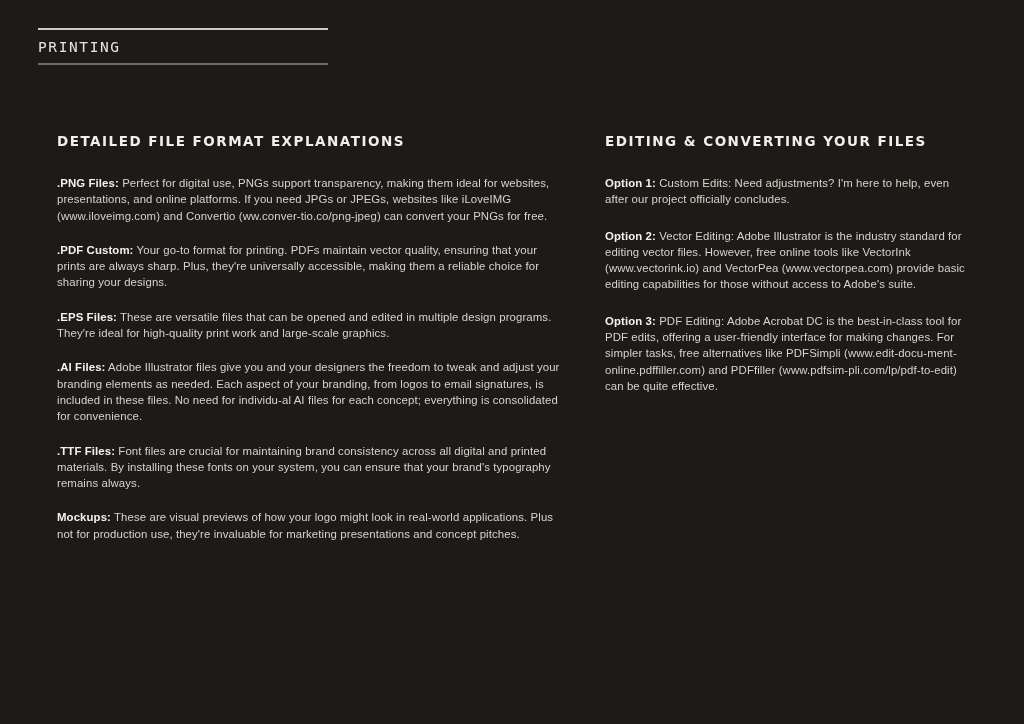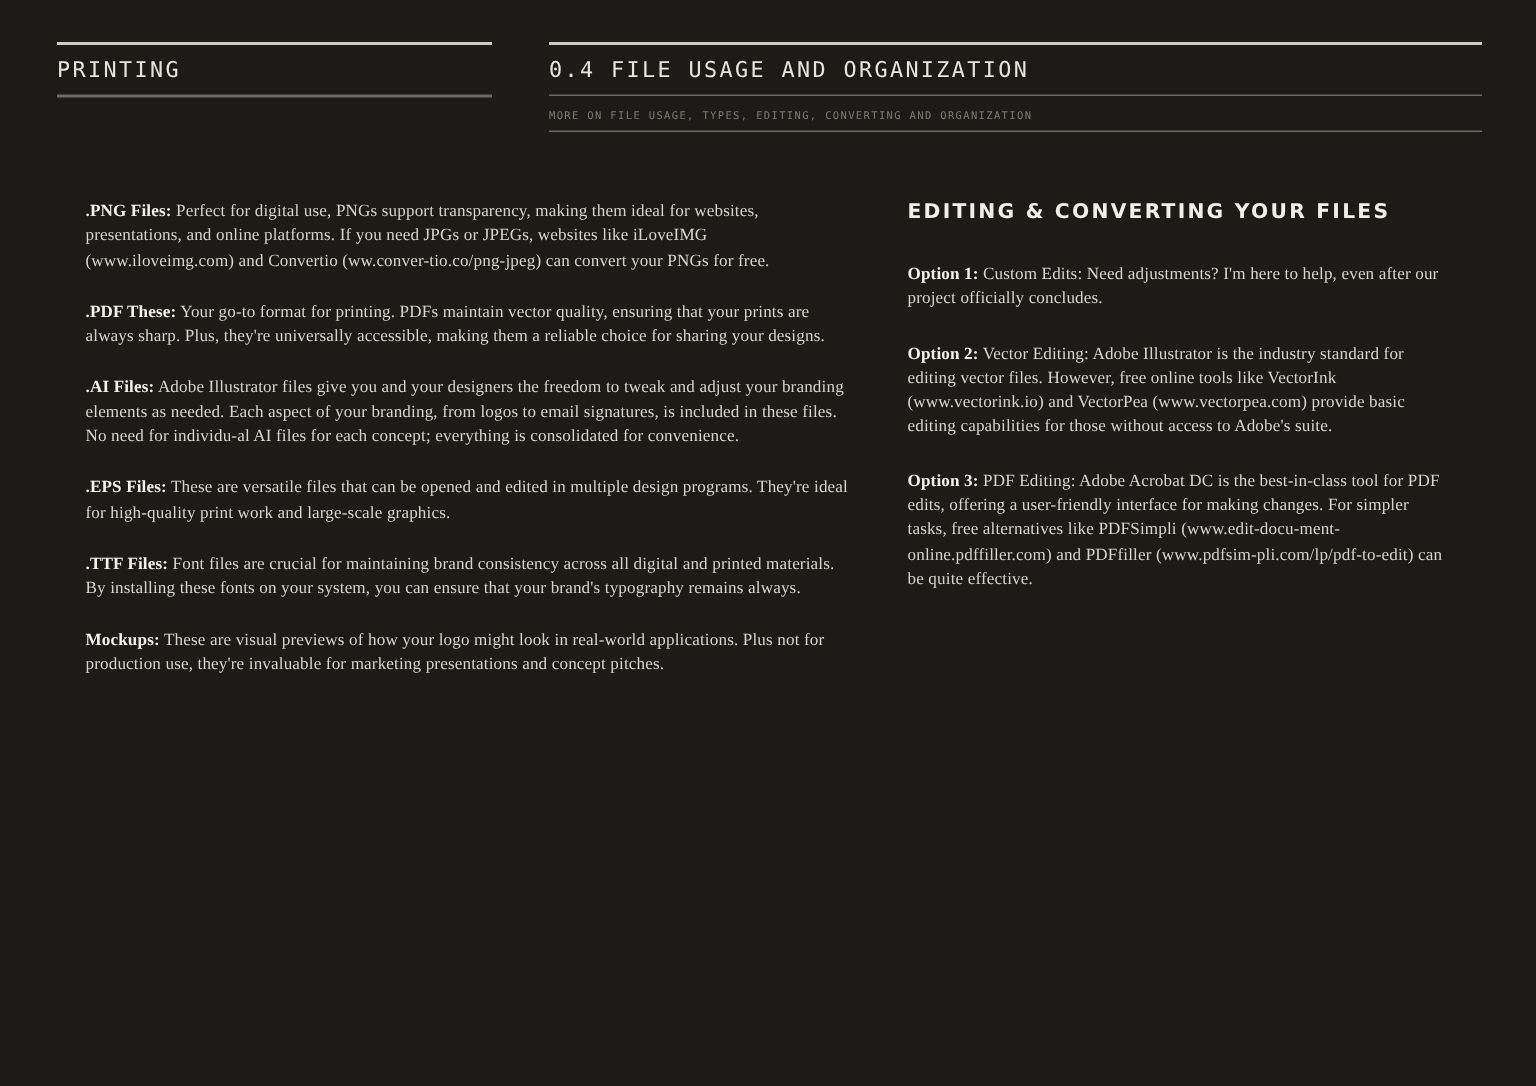--- a/index.html
+++ b/index.html
@@ -92,21 +92,21 @@
   }
   .sec-title {
     font-family: "DejaVu Sans", sans-serif;
     font-weight: bold;
     font-size: 13.5px;
     letter-spacing: 1.5px;
     color: #f2efe8;
     margin: 0 0 26px 0;
   }
   .para {
-    font-family: Liberation Serif, serif;
+    font-family: Liberation Sans, sans-serif;
     font-size: 11.4px;
     line-height: 16.3px;
     color: #d8d4cb;
     margin: 0 0 18px 0;
     letter-spacing: 0.1px;
   }
   .para .lead {
     font-weight: bold;
     color: #f4f1ea;
   }
@@ -119,44 +119,38 @@
 
 <div class="page">
 
   <div class="header">
     <div class="hdr-col-left">
       <div class="rule"></div>
       <div class="hdr-title">PRINTING</div>
       <div class="rule thin"></div>
       <div class="rule thin"></div>
     </div>
-    <div class="hdr-col-right">
-      <div class="rule"></div>
-      <div class="hdr-title">0.4 FILE USAGE AND ORGANIZATION</div>
-      <div class="rule thin"></div>
-      <div class="hdr-sub-small">MORE ON FILE USAGE, TYPES, EDITING, CONVERTING AND ORGANIZATION</div>
-      <div class="rule thin"></div>
-    </div>
   </div>
 
   <div class="content">
 
     <div class="col-left">
+      <h2 class="sec-title">DETAILED FILE FORMAT EXPLANATIONS</h2>
 
       <p class="para">
         <span class="lead">.PNG Files:</span><span> Perfect for digital use, PNGs support transparency, making them ideal for websites, presentations, and online platforms. If you need JPGs or JPEGs, websites like iLoveIMG (www.iloveimg.com) and Convertio (ww.conver-tio.co/png-jpeg) can convert your PNGs for free.</span>
       </p>
       <p class="para">
-        <span class="lead">.PDF These:</span><span> Your go-to format for printing. PDFs maintain vector quality, ensuring that your prints are always sharp. Plus, they're universally accessible, making them a reliable choice for sharing your designs.</span>
+        <span class="lead">.PDF Custom:</span><span> Your go-to format for printing. PDFs maintain vector quality, ensuring that your prints are always sharp. Plus, they're universally accessible, making them a reliable choice for sharing your designs.</span>
+      </p>
+      <p class="para">
+        <span class="lead">.EPS Files:</span><span> These are versatile files that can be opened and edited in multiple design programs. They're ideal for high-quality print work and large-scale graphics.</span>
       </p>
       <p class="para">
         <span class="lead">.AI Files:</span><span> Adobe Illustrator files give you and your designers the freedom to tweak and adjust your branding elements as needed. Each aspect of your branding, from logos to email signatures, is included in these files. No need for individu-al AI files for each concept; everything is consolidated for convenience.</span>
-      </p>
-      <p class="para">
-        <span class="lead">.EPS Files:</span><span> These are versatile files that can be opened and edited in multiple design programs. They're ideal for high-quality print work and large-scale graphics.</span>
       </p>
       <p class="para">
         <span class="lead">.TTF Files:</span><span> Font files are crucial for maintaining brand consistency across all digital and printed materials. By installing these fonts on your system, you can ensure that your brand's typography remains always.</span>
       </p>
       <p class="para">
         <span class="lead">Mockups:</span><span> These are visual previews of how your logo might look in real-world applications. Plus not for production use, they're invaluable for marketing presentations and concept pitches.</span>
       </p>
     </div>
 
     <div class="col-right">

